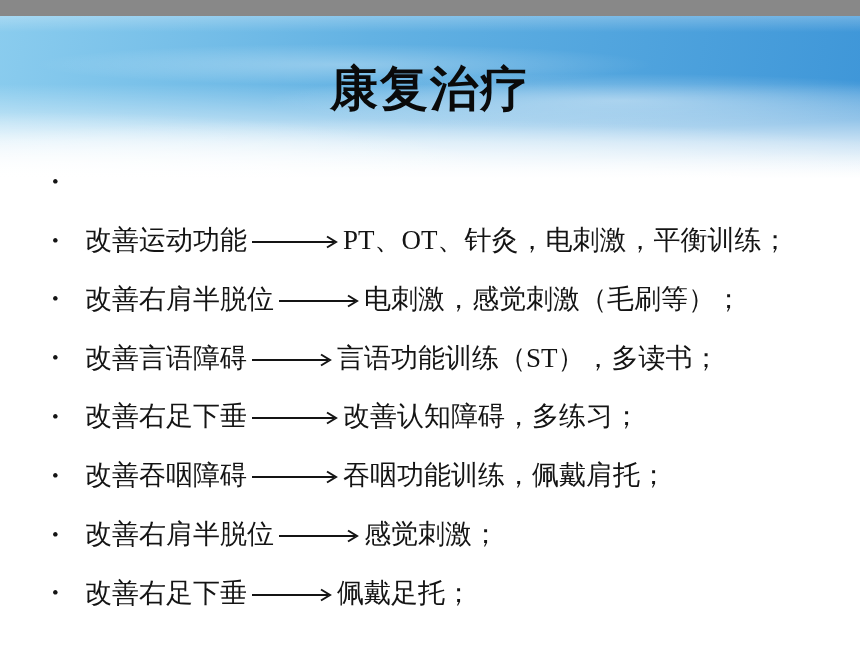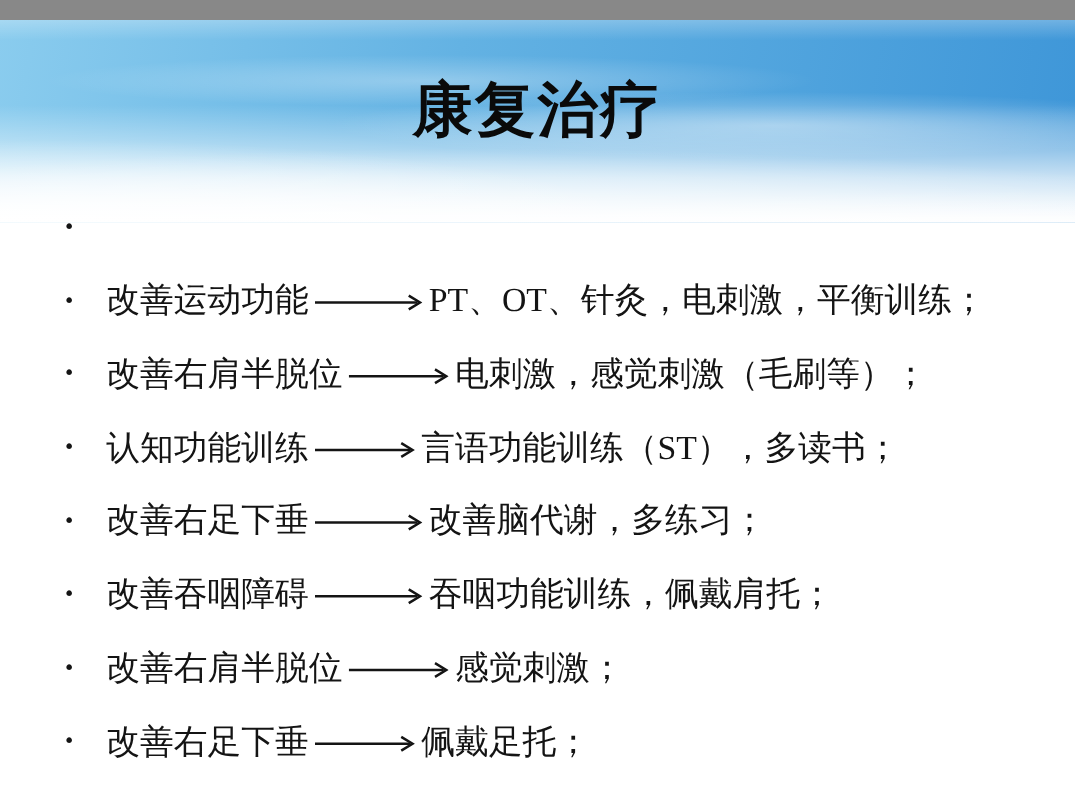--- a/index.html
+++ b/index.html
@@ -96,32 +96,32 @@
     <div class="row">
       <span class="dot">•</span>
       <span class="txt"><span>改善右肩半脱位</span><svg class="arrow" width="80" height="16" viewBox="0 0 80 16">
             <line x1="0" y1="8" x2="76" y2="8" stroke="#141414" stroke-width="2"></line>
             <polyline points="69,2.5 78,8 69,13.5" fill="none" stroke="#141414" stroke-width="2"></polyline>
           </svg><span>电刺激，感觉刺激（毛刷等）；</span></span>
     </div>
 
     <div class="row">
       <span class="dot">•</span>
-      <span class="txt"><span>认知功能训练</span><svg class="arrow" width="80" height="16" viewBox="0 0 80 16">
+      <span class="txt"><span>改善言语障碍</span><svg class="arrow" width="80" height="16" viewBox="0 0 80 16">
             <line x1="0" y1="8" x2="76" y2="8" stroke="#141414" stroke-width="2"></line>
             <polyline points="69,2.5 78,8 69,13.5" fill="none" stroke="#141414" stroke-width="2"></polyline>
           </svg><span>言语功能训练（ST），多读书；</span></span>
     </div>
 
     <div class="row">
       <span class="dot">•</span>
       <span class="txt"><span>改善右足下垂</span><svg class="arrow" width="86" height="16" viewBox="0 0 86 16">
             <line x1="0" y1="8" x2="82" y2="8" stroke="#141414" stroke-width="2"></line>
             <polyline points="75,2.5 84,8 75,13.5" fill="none" stroke="#141414" stroke-width="2"></polyline>
-          </svg><span>改善脑代谢，多练习；</span></span>
+          </svg><span>改善认知障碍，多练习；</span></span>
     </div>
 
     <div class="row">
       <span class="dot">•</span>
       <span class="txt"><span>改善吞咽障碍</span><svg class="arrow" width="86" height="16" viewBox="0 0 86 16">
             <line x1="0" y1="8" x2="82" y2="8" stroke="#141414" stroke-width="2"></line>
             <polyline points="75,2.5 84,8 75,13.5" fill="none" stroke="#141414" stroke-width="2"></polyline>
           </svg><span>吞咽功能训练，佩戴肩托；</span></span>
     </div>
 

